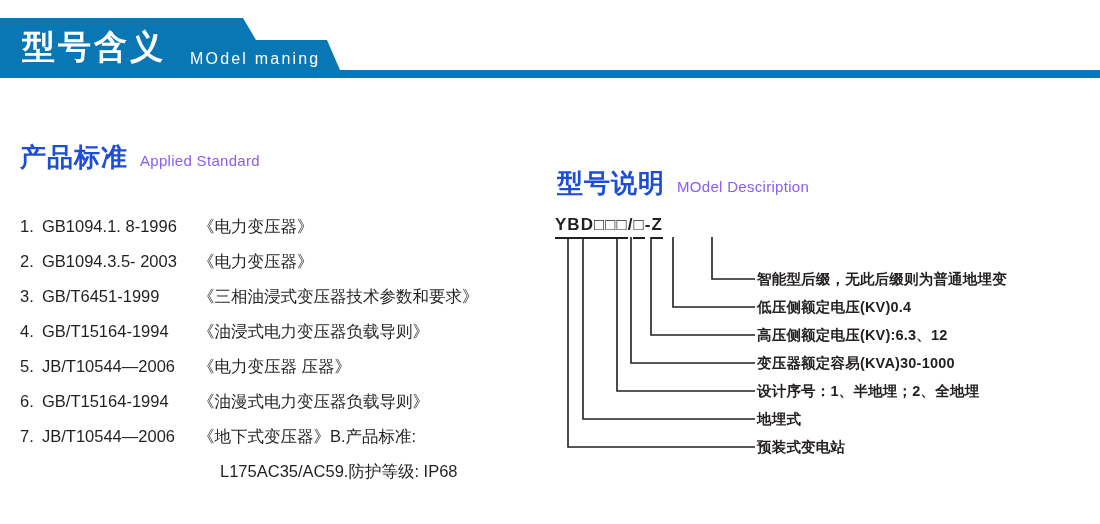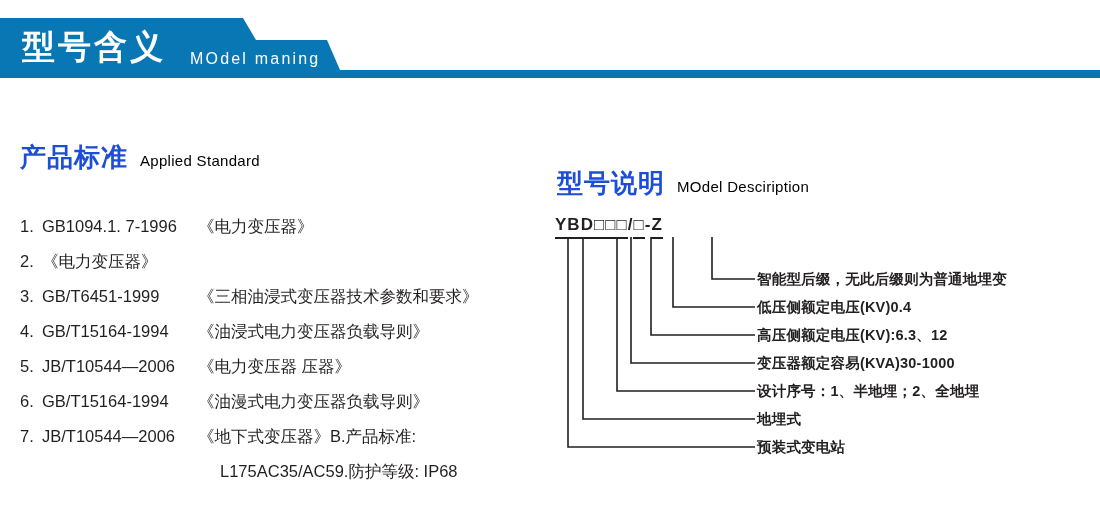--- a/index.html
+++ b/index.html
@@ -59,21 +59,21 @@
     align-items: baseline;
   }
   .sh-cn {
     font-size: 26px;
     font-weight: bold;
     color: #1d4ed8;
     letter-spacing: 1px;
   }
   .sh-en {
     font-size: 15px;
-    color: #000000;
+    color: #8b5cf6;
     margin-left: 12px;
     letter-spacing: 0.3px;
   }
   #head-standard { left: 20px; top: 140px; }
   #head-type     { left: 557px; top: 140px; margin-top: 26px; }
 
   
   #standards-list {
     position: absolute;
     left: 20px;
@@ -161,25 +161,26 @@
 </div>
 
 <div class="section-head" id="head-type">
   <span class="sh-cn">型号说明</span>
   <span class="sh-en">MOdel Desciription</span>
 </div>
 
 <div id="standards-list">
     <div class="std-row">
       <span class="std-num">1.</span>
-      <span class="std-code">GB1094.1. 7-1996</span>
+      <span class="std-code">GB1094.1. 8-1996</span>
       <span class="std-title">《电力变压器》</span>
     </div>
     <div class="std-row">
       <span class="std-num">2.</span>
+      <span class="std-code">GB1094.3.5- 2003</span>
       <span class="std-title">《电力变压器》</span>
     </div>
     <div class="std-row">
       <span class="std-num">3.</span>
       <span class="std-code">GB/T6451-1999</span>
       <span class="std-title">《三相油浸式变压器技术参数和要求》</span>
     </div>
     <div class="std-row">
       <span class="std-num">4.</span>
       <span class="std-code">GB/T15164-1994</span>

